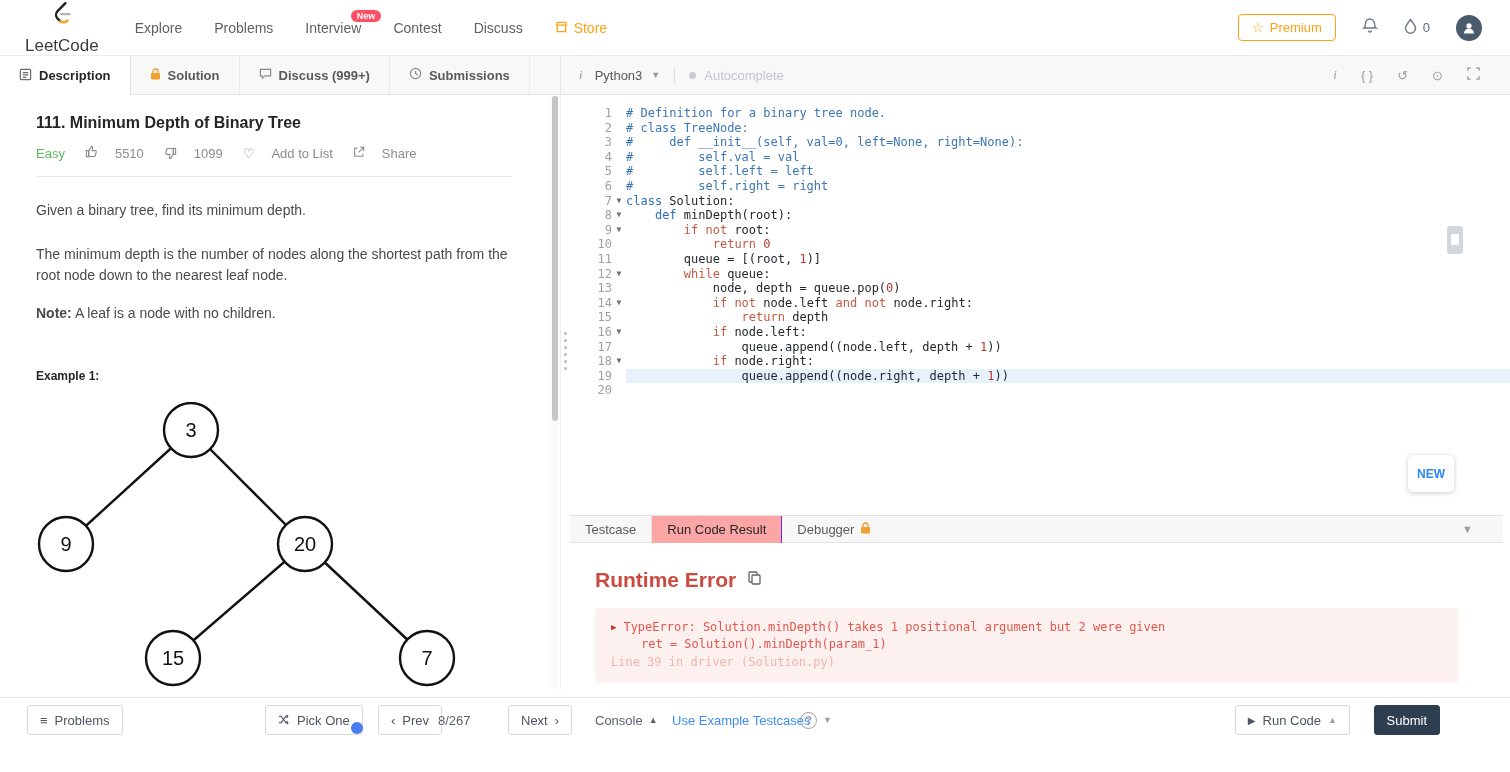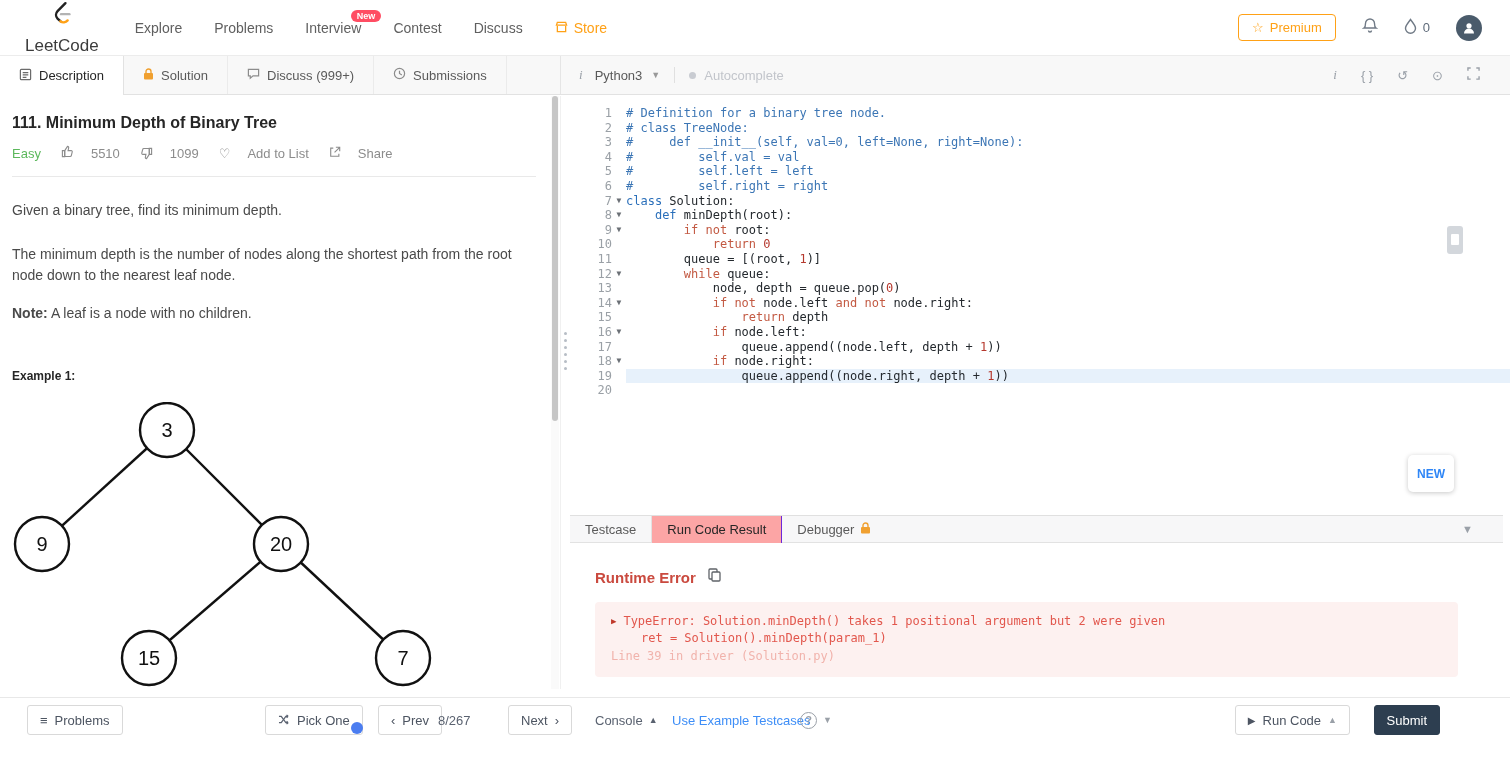--- a/index.html
+++ b/index.html
@@ -14,34 +14,34 @@
   .nav-item.store { color:#ffa116; }
   .new-pill { position:absolute; top:-10px; right:-20px; background:#ff4d63; color:#fff; font-size:9px; font-weight:700; padding:1px 6px; border-radius:8px; }
   .nav-right { margin-left:auto; display:flex; align-items:center; gap:26px; }
   .premium-btn { display:flex; align-items:center; gap:6px; border:1px solid #ffa116; color:#ffa116; font-size:13px; border-radius:4px; padding:5px 13px; background:#fff; cursor:pointer; }
   .streak { display:flex; align-items:center; gap:6px; color:#5f6b7a; font-size:13px; }
   .avatar { width:26px; height:26px; border-radius:50%; background:#4a5b6b; display:flex; align-items:center; justify-content:center; }
 
   
   .tabbar { position:absolute; top:55px; left:0; right:0; height:40px; background:#f8f8f8; border-top:1px solid #ececec; border-bottom:1px solid #e2e2e2; display:flex; align-items:stretch; font-size:13px; color:#5a5a5a; }
   .left-tabs { display:flex; width:560px; }
-  .ltab { display:flex; align-items:center; gap:7px; padding:0 19px; border-right:1px solid #ebebeb; cursor:pointer; white-space:nowrap; }
+  .ltab { display:flex; align-items:center; gap:7px; padding:0 19px; border-right:1px solid #ebebeb; cursor:pointer; white-space:nowrap;font-weight:bold; }
   .ltab.active { background:#fff; border-right:1px solid #e2e2e2; color:#262626; margin-bottom:-1px; }
   .editor-toolbar { display:flex; align-items:center; padding-left:18px; border-left:1px solid #e5e5e5; }
   .lang-info { font-style:italic; font-family:"Liberation Serif",serif; color:#9aa0a8; margin-right:12px; }
   .lang { color:#595959; display:flex; align-items:center; gap:9px; cursor:pointer; }
   .caret { font-size:9px; color:#999; }
   .tool-sep { width:1px; height:16px; background:#e0e0e0; margin:0 14px; }
   .autocomplete { color:#c2c5cb; display:flex; align-items:center; gap:8px; }
   .auto-dot { width:7px; height:7px; border-radius:50%; background:#c9ccd2; }
   .editor-icons { margin-left:auto; display:flex; align-items:center; gap:24px; padding-right:30px; color:#9aa0a8; font-size:13px; }
   .editor-icons span { cursor:pointer; }
 
   
-  .left-panel { position:absolute; top:96px; left:0; width:548px; height:593px; overflow:hidden; padding:0 12px; background:#fff; }
+  .left-panel { position:absolute; top:96px; left:0; width:548px; height:593px; overflow:hidden; padding:0 36px; background:#fff; }
   .prob-title { margin-top:18px; font-size:16px; font-weight:700; color:#262626; }
   .meta-row { margin-top:13px; display:flex; align-items:center; gap:20px; font-size:13px; color:#8c8c8c; }
   .meta-item { display:flex; align-items:center; gap:17px; cursor:pointer; }
   .difficulty { color:#5cb85c; font-weight:500; }
   .rule { border:none; border-top:1px solid #e9e9e9; margin-top:15px; }
   .desc-p { margin-top:23px; font-size:14px; color:#4a4a4a; line-height:1.5; }
   .note-p { margin-top:19px; font-size:14px; color:#4a4a4a; }
   .example-label { margin-top:48px; font-size:12px; font-weight:700; color:#262626; }
   .tree-svg { display:block; margin-top:19px; }
 
@@ -67,21 +67,21 @@
   .doc-widget i { position:absolute; left:4px; top:8px; width:8px; height:11px; background:#fff; border-radius:1px; }
   .new-badge { position:absolute; left:1408px; top:455px; width:46px; height:37px; background:#fff; border-radius:5px; box-shadow:0 1px 5px rgba(0,0,0,.22); display:flex; align-items:center; justify-content:center; color:#2f86f6; font-size:12px; font-weight:700; cursor:pointer; }
 
   
   .console { position:absolute; top:515px; left:570px; right:7px; height:182px; background:#fff; }
   .console-tabs { height:28px; background:#f7f7f8; border-top:1px solid #e0e0e0; border-bottom:1px solid #e2e2e2; display:flex; align-items:stretch; font-size:13px; color:#5a5a5a; }
   .ctab { display:flex; align-items:center; gap:6px; padding:0 15px; cursor:pointer; }
   .ctab.active { background:#fca5a5; border-left:1px solid #e2e2e2; border-right:1px solid #6d28d9; margin-bottom:-1px; color:#262626; }
   .console-chevron { margin-left:auto; padding-right:30px; display:flex; align-items:center; color:#9aa0a8; font-size:11px; cursor:pointer; }
   .result-head { margin:25px 0 0 25px; display:flex; align-items:center; gap:12px; }
-  .run-status { color:#ca4a3f; font-weight:700; font-size:15px; }
+  .run-status { color:#ca4a3f; font-weight:700; font-size:21px; }
   .error-box { margin:16px 45px 0 25px; background:#fdf1f0; border-radius:4px; padding:11px 16px 12px; font-family:"DejaVu Sans Mono", monospace; font-size:12px; line-height:17px; }
   .err-line { color:#e2574d; display:flex; }
   .err-caret { color:#c0392b; font-size:9px; margin-right:7px; line-height:17px; }
   .err-line.indent { padding-left:30px; }
   .err-loc { color:#f1b3ac; margin-top:1px; }
 
   
   .footer { position:absolute; top:697px; left:0; right:0; height:75px; background:#fff; border-top:1px solid #e8e8e8; }
   .fbtn { position:absolute; top:7px; height:30px; display:inline-flex; align-items:center; gap:7px; border:1px solid #d9d9d9; border-radius:3px; background:#fff; padding:0 12px; font-size:13px; color:#4d5562; cursor:pointer; font-family:inherit; }
   .ftext { position:absolute; top:7px; height:30px; display:inline-flex; align-items:center; gap:6px; font-size:13px; color:#5a6270; }

